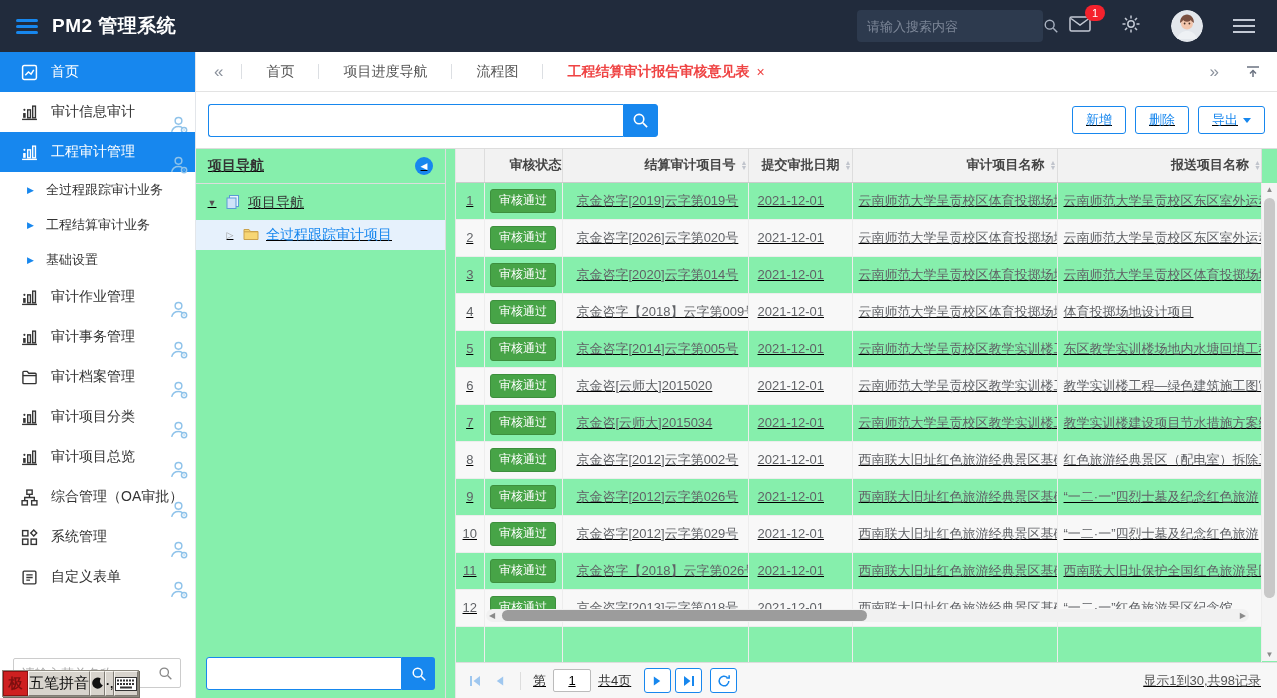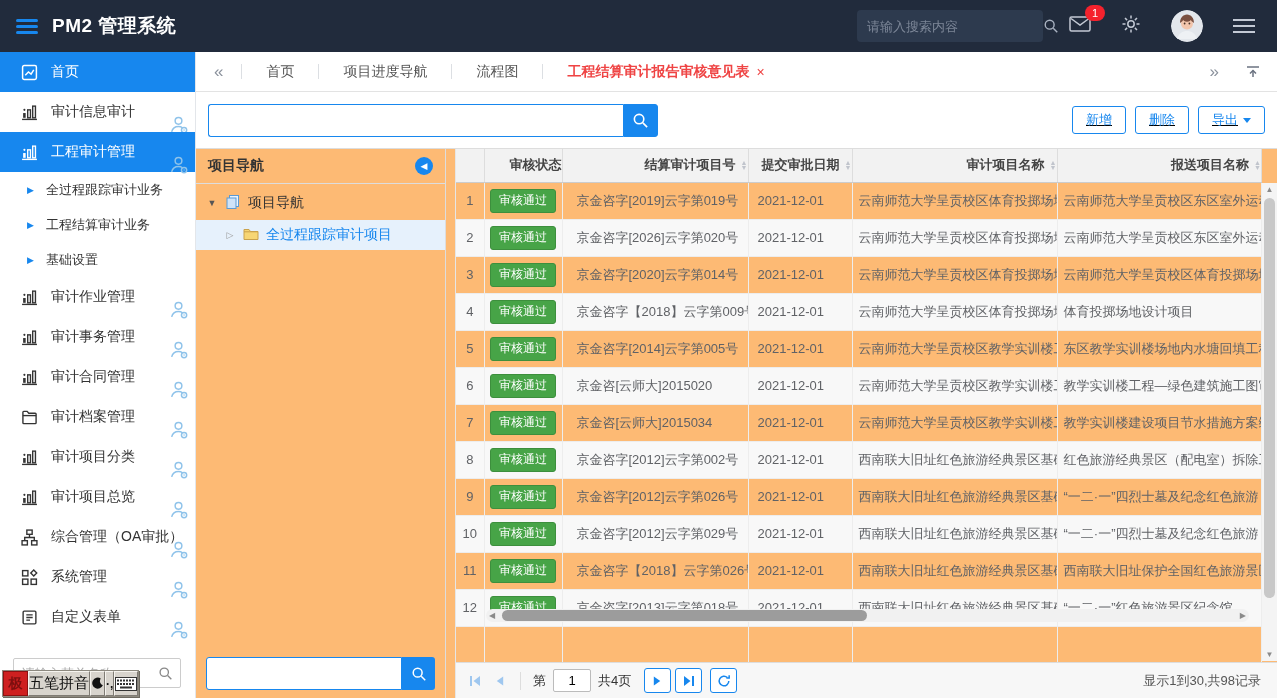--- a/index.html
+++ b/index.html
@@ -61,21 +61,21 @@
   .tab-collapse { padding:0 16px 0 8px; cursor:pointer; display:flex; }
 
   .toolbar { height:56px; flex:none; background:#fff; display:flex; align-items:center; padding:0 12px; }
   .tb-search { display:flex; width:450px; height:33px; }
   .tb-search input { flex:1; border:1px solid #1787ee; border-right:none; border-radius:3px 0 0 3px; outline:none; font-size:13px; padding:0 8px; }
   .tb-search .sbtn { width:35px; background:#1787ee; border:1px solid #1787ee; border-radius:0 3px 3px 0; color:#fff; display:flex; align-items:center; justify-content:center; cursor:pointer; }
   .tb-actions { margin-left:auto; display:flex; gap:9px;text-decoration:underline; }
   .btn { background:#fff; border:1px solid #1787ee; color:#1787ee; border-radius:3px; font-size:13px; height:28px; padding:0 13px; cursor:pointer; display:flex; align-items:center; gap:5px; font-family:inherit; }
   .caret { width:0; height:0; border:4px solid transparent; border-top:5px solid #1787ee; margin-top:4px; }
 
-  .workspace { flex:1; display:flex; min-height:0; border-top:1px solid #ddd; background:#fdba74; }
+  .workspace { flex:1; display:flex; min-height:0; border-top:1px solid #ddd; background:#86efac;text-decoration:underline; }
 
   
   .tree-panel { width:250px; flex:none; border-right:1px solid #ddd; position:relative; }
   .tree-head { height:35px; border-bottom:1px solid #ddd; display:flex; align-items:center; padding:0 12px; }
   .tree-title { font-size:14px; font-weight:bold; color:#333; }
   .tree-collapse { margin-left:auto; width:18px; height:18px; border-radius:50%; background:#1787ee; color:#fff; font-size:9px; display:flex; align-items:center; justify-content:center; cursor:pointer; }
   .tree-row { height:30px; display:flex; align-items:center; gap:7px; font-size:14px; color:#333; padding-left:10px; cursor:pointer; margin-top:4px; }
   .tree-row.child { padding-left:28px; background:#e6f1fc; color:#1787ee; margin-top:2px; }
   .tw { width:12px; text-align:center; color:#555; font-size:9px; }
   .tw.hollow { color:#999; }
@@ -264,38 +264,20 @@
             <span class="s-person"><svg viewBox="0 0 20 20" width="21" height="21" fill="none" stroke="#8fc3ea" stroke-width="1.4">
                 <circle cx="10" cy="6.5" r="3.2"></circle>
                 <path d="M3.5 17c.8-3.2 3.4-5 6.5-5 1.5 0 2.8.4 3.9 1.1"></path>
                 <circle cx="15.3" cy="15.3" r="2.5"></circle>
                 <circle cx="15.3" cy="15.3" r="0.7" fill="#8fc3ea" stroke="none"></circle>
               </svg></span>
           </div>
           <div class="s-item">
             <span class="s-ico">
               <svg viewBox="0 0 16 16" width="17" height="17" fill="none" stroke="currentColor" stroke-width="1.3">
-                <path d="M1 14.5h14"></path>
-                <circle cx="3.2" cy="5.5" r="1" fill="currentColor" stroke="none"></circle>
-                <rect x="2" y="8.5" width="2.4" height="4.5" fill="currentColor" stroke="none"></rect>
-                <rect x="6.3" y="5.5" width="2.6" height="7.5"></rect>
-                <rect x="11" y="2" width="2.6" height="11"></rect>
-              </svg>
-            </span>
-            <span class="s-label">审计合同管理</span>
-            <span class="s-person"><svg viewBox="0 0 20 20" width="21" height="21" fill="none" stroke="#8fc3ea" stroke-width="1.4">
-                <circle cx="10" cy="6.5" r="3.2"></circle>
-                <path d="M3.5 17c.8-3.2 3.4-5 6.5-5 1.5 0 2.8.4 3.9 1.1"></path>
-                <circle cx="15.3" cy="15.3" r="2.5"></circle>
-                <circle cx="15.3" cy="15.3" r="0.7" fill="#8fc3ea" stroke="none"></circle>
-              </svg></span>
-          </div>
-          <div class="s-item">
-            <span class="s-ico">
-              <svg viewBox="0 0 16 16" width="17" height="17" fill="none" stroke="currentColor" stroke-width="1.3">
                 <path d="M1.8 13V3a.8.8 0 0 1 .8-.8h3.2L7.3 4h6.1a.8.8 0 0 1 .8.8V13a.8.8 0 0 1-.8.8H2.6a.8.8 0 0 1-.8-.8z"></path>
                 <path d="M1.8 6.2h12.4"></path>
               </svg>
             </span>
             <span class="s-label">审计档案管理</span>
             <span class="s-person"><svg viewBox="0 0 20 20" width="21" height="21" fill="none" stroke="#8fc3ea" stroke-width="1.4">
                 <circle cx="10" cy="6.5" r="3.2"></circle>
                 <path d="M3.5 17c.8-3.2 3.4-5 6.5-5 1.5 0 2.8.4 3.9 1.1"></path>
                 <circle cx="15.3" cy="15.3" r="2.5"></circle>
                 <circle cx="15.3" cy="15.3" r="0.7" fill="#8fc3ea" stroke="none"></circle>

